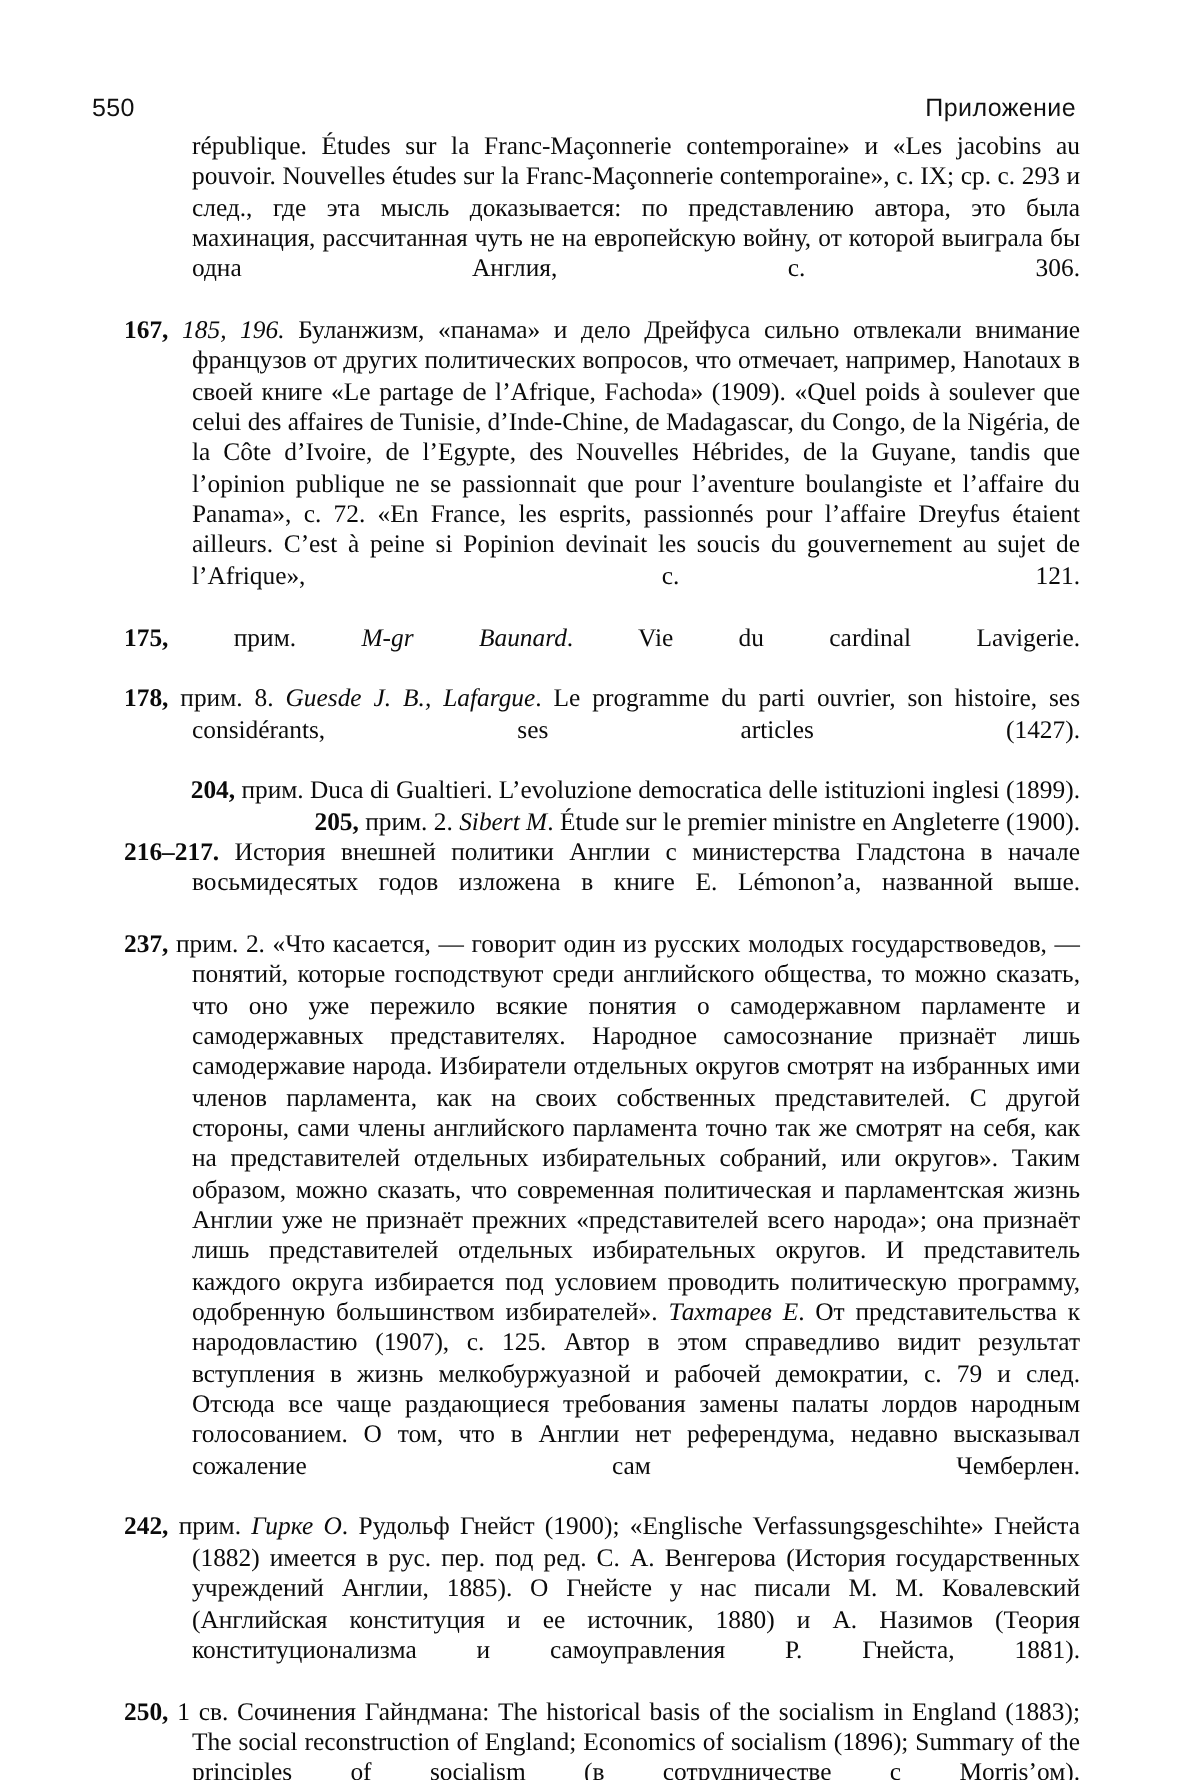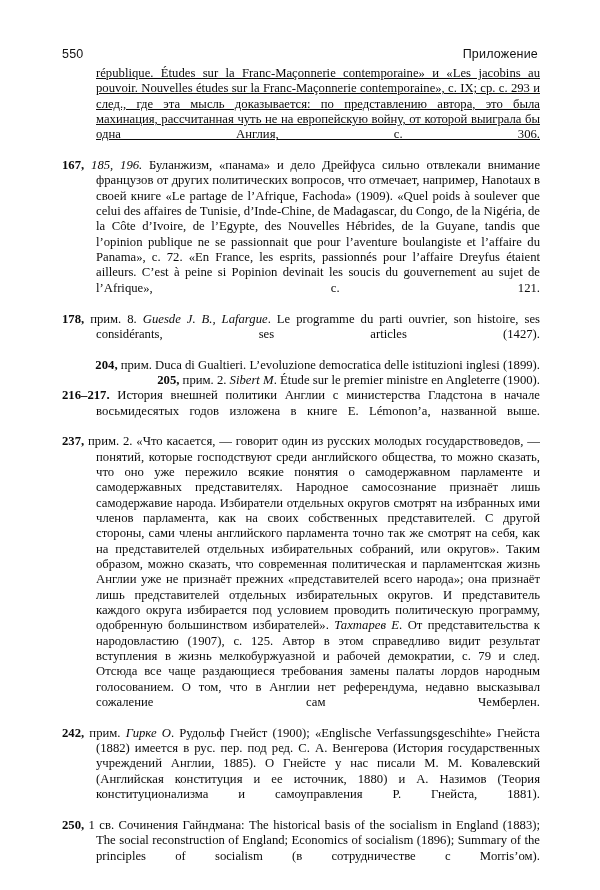--- a/index.html
+++ b/index.html
@@ -17,21 +17,21 @@
   .page {
     position: relative;
     width: 600px;
     height: 890px;
     box-sizing: border-box;
     padding: 0;
   }
   
   .runhead {
     position: absolute;
-    left: 62px;
+    left: 46px;
     right: 62px;
     top: 44px;
     height: 20px;
     font-family: "Liberation Sans", "DejaVu Sans", sans-serif;
     font-size: 12.5px;
     line-height: 20px;
     color: #111111;
     display: flex;
     justify-content: space-between;
     align-items: center;
@@ -53,21 +53,20 @@
     line-height: 15.35px;
     text-align: justify;
     text-justify: inter-word;
     hyphens: manual;
     -webkit-hyphens: manual;
   }
 
   
   p.cont {
     padding-left: 34px;
-    text-decoration: underline;
   }
 
   
   p.entry {
     padding-left: 34px;
     text-indent: -34px;
   }
 
   .num {
     font-weight: bold;
@@ -99,20 +98,21 @@
     <span class="folio">550</span>
     <span class="title">Приложение</span>
   </div>
 
   <div class="textblock">
 
     <p class="para cont">république. Études sur la Franc-Maçonnerie contemporaine» и «Les jacobins au pouvoir. Nouvelles études sur la Franc-Maçonnerie contemporaine», с. IX; ср. с. 293 и след., где эта мысль доказывается: по представлению автора, это была махинация, рассчитанная чуть не на европейскую войну, от которой выиграла бы одна Англия, с. 306.</p>
 
     <p class="para entry"><span class="num">167,</span> <span class="numit">185, 196.</span><span> Буланжизм, «панама» и дело Дрейфуса сильно отвлекали внимание французов от других политических вопросов, что отмечает, например, Hanotaux в своей книге «Le partage de l’Afrique, Fachoda» (1909). «Quel poids à soulever que celui des affaires de Tunisie, d’Inde-Chine, de Madagascar, du Congo, de la Nigéria, de la Côte d’Ivoire, de l’Egypte, des Nouvelles Hébrides, de la Guyane, tandis que l’opinion publique ne se passionnait que pour l’aventure boulangiste et l’affaire du Panama», с. 72. «En France, les esprits, passionnés pour l’affaire Dreyfus étaient ailleurs. C’est à peine si Popinion devinait les soucis du gouvernement au sujet de l’Afrique», с. 121.</span></p>
 
+    <p class="para entry"><span class="num">175,</span><span> прим. </span><span class="it">M-gr Baunard</span><span>. Vie du cardinal Lavigerie.</span></p>
 
     <p class="para entry"><span class="num">178,</span><span> прим. 8. </span><span class="it">Guesde J. B., Lafargue</span><span>. Le programme du parti ouvrier, son histoire, ses considérants, ses articles (1427).</span></p>
 
     <p class="para entry nojust"><span class="num">204,</span><span> прим. Duca di Gualtieri. L’evoluzione democratica delle istituzioni inglesi (1899).</span><span class="it"></span><span></span></p>
 
     <p class="para entry nojust"><span class="num">205,</span><span> прим. 2. </span><span class="it">Sibert M</span><span>. Étude sur le premier ministre en Angleterre (1900).</span></p>
 
 
     <p class="para entry"><span class="num">216–217.</span><span> История внешней политики Англии с министерства Гладстона в начале восьмидесятых годов изложена в книге Е. Lémonon’a, названной выше.</span><span class="it"></span><span></span></p>
 

